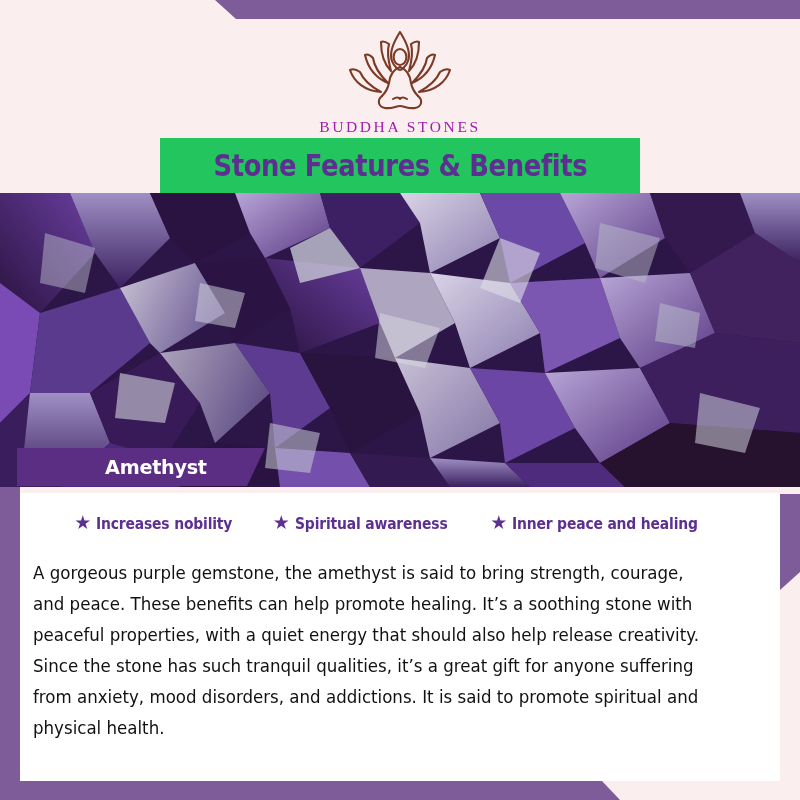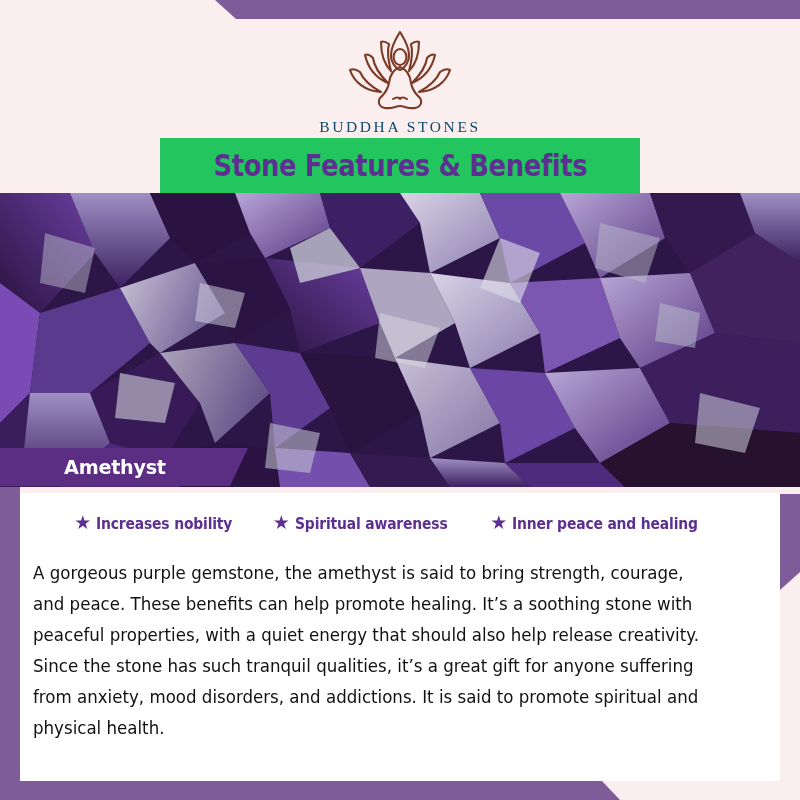--- a/index.html
+++ b/index.html
@@ -55,21 +55,21 @@
   }
   .logo-mark {
     display: block;
     margin: 0 auto;
   }
   .logo-word {
     margin-top: 4px;
     font-family: "Liberation Serif", serif;
     font-size: 15.5px;
     letter-spacing: 2.6px;
-    color: #0c4a6e;
+    color: #a21caf;
     font-weight: 400;
   }
 
   
   .title-strip {
     position: absolute;
     left: 160px;
     top: 138px;
     width: 480px;
     height: 55px;
@@ -98,29 +98,30 @@
     height: 294px;
     overflow: hidden;
     z-index: 2;
     background: #2a1545;
   }
   .hero svg { display: block; }
 
   
   .stone-banner {
     position: absolute;
-    left: 0;
+    left: 17px;
     top: 448px;
     width: 248px;
     height: 38px;
     background: #5b2d83;
     clip-path: polygon(0 0, 248px 0, 230px 38px, 0 38px);
     z-index: 5;
     display: flex;
     align-items: center;
+    padding-left: 24px;
   }
   .stone-banner-text {
     font-family: "DejaVu Sans", sans-serif;
     font-weight: bold;
     font-size: 20px;
     color: #ffffff;
     margin-left: 62px;
     letter-spacing: -0.3px;
     transform: scaleX(0.96);
   }

